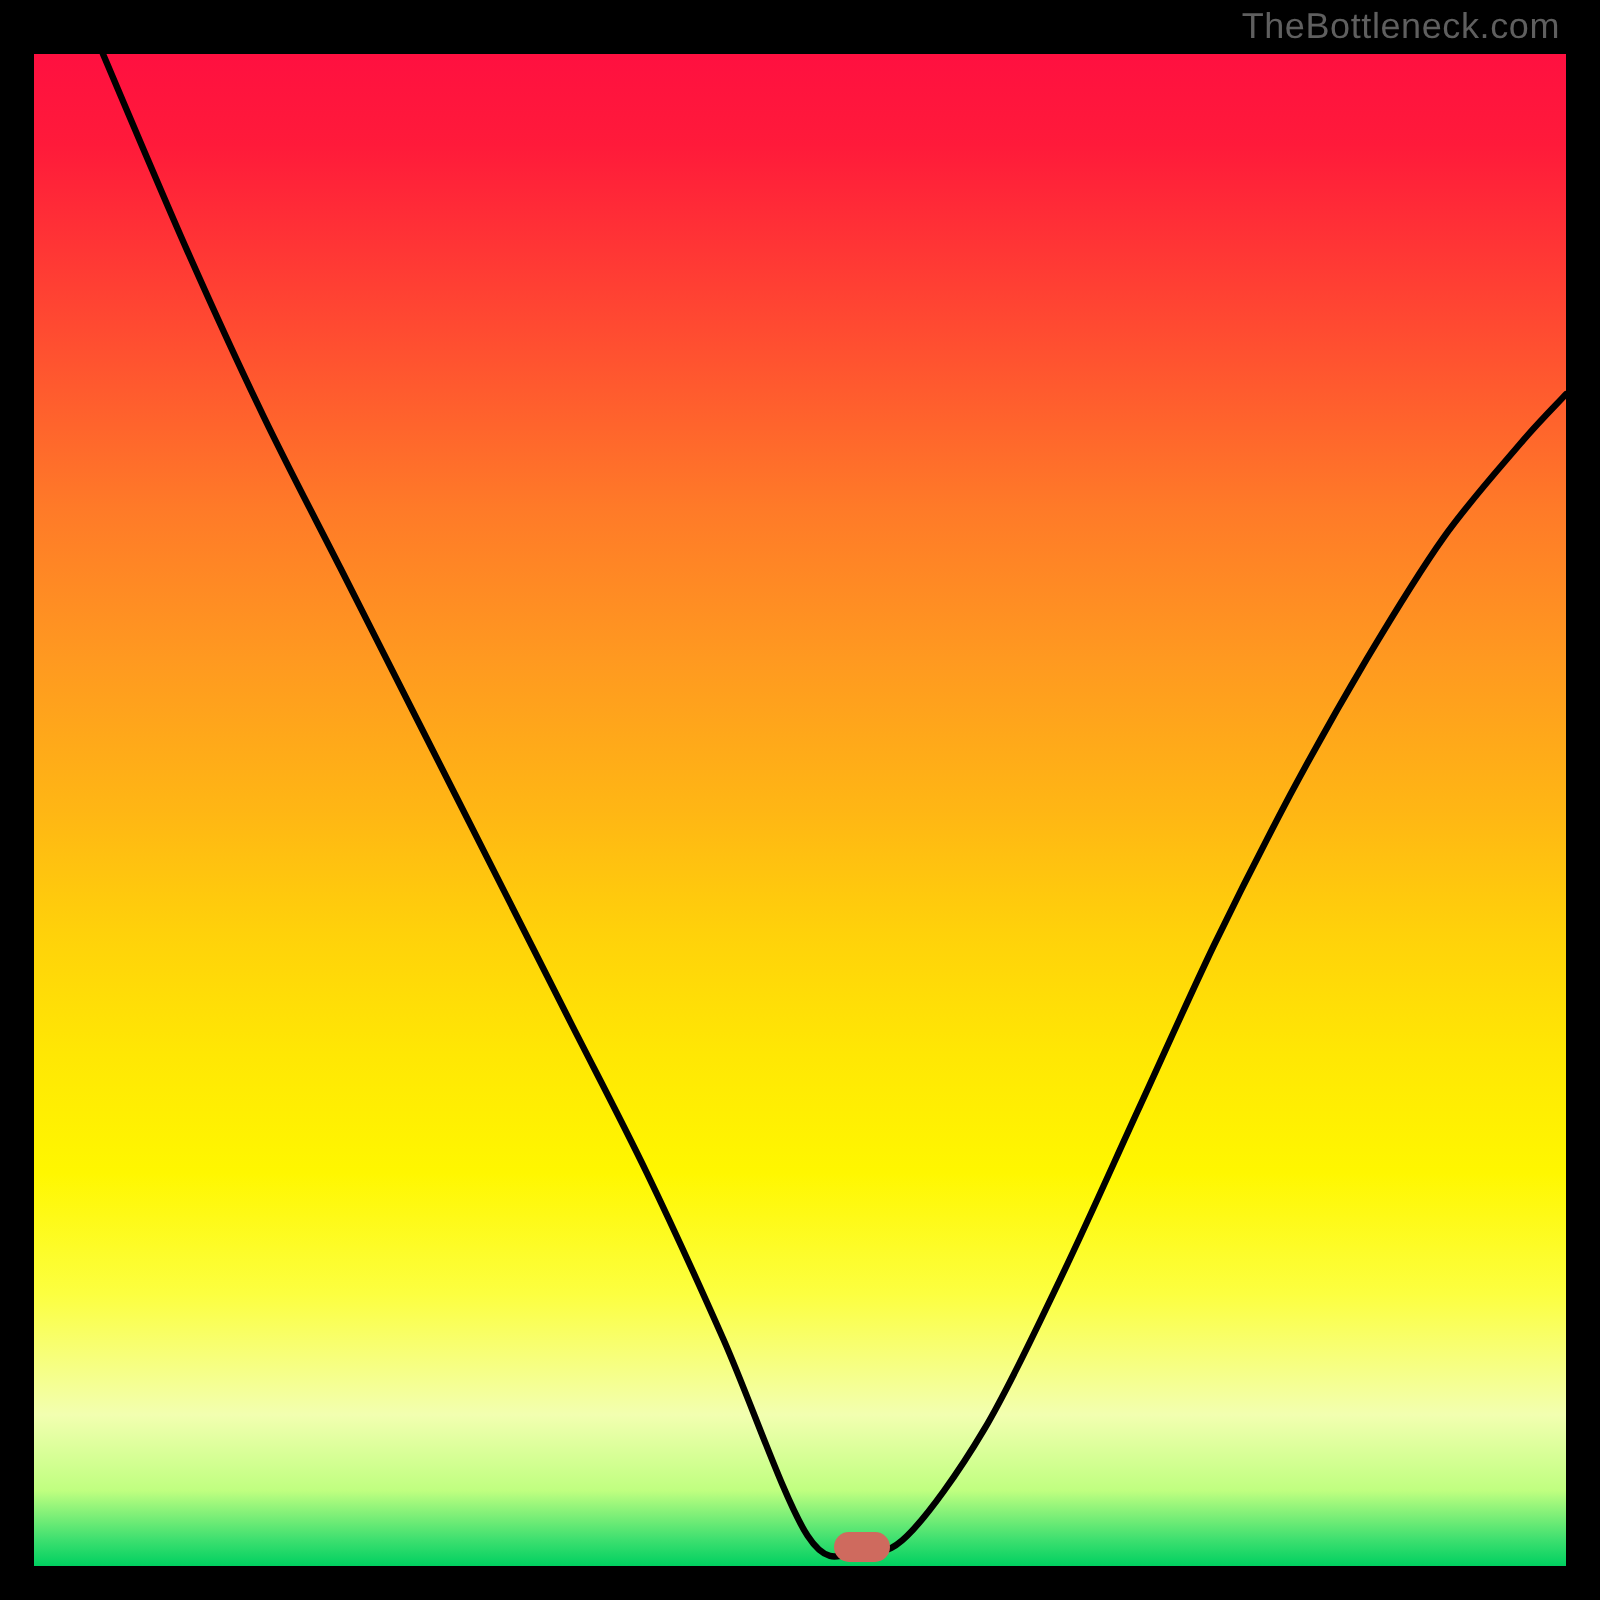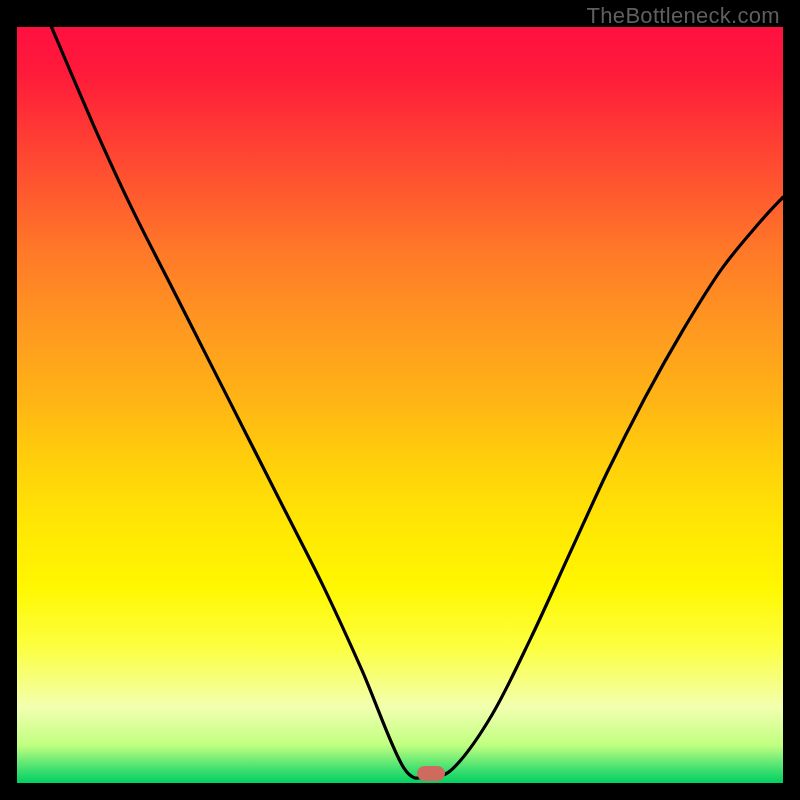--- a/index.html
+++ b/index.html
@@ -41,21 +41,21 @@
       #c0ff80 95%,
       #40e070 98.2%,
       #00d060 100%
     );
   }
   .watermark {
     position: absolute;
     top: 3px;
     right: 20px;
     color: #5f5f5f;
-    font-size: 22px;
+    font-size: 18px;
     font-weight: 500;
     letter-spacing: 0.3px;
     user-select: none;
   }
   .curve-svg {
     position: absolute;
     left: 17px;
     top: 27px;
     width: 766px;
     height: 756px;

